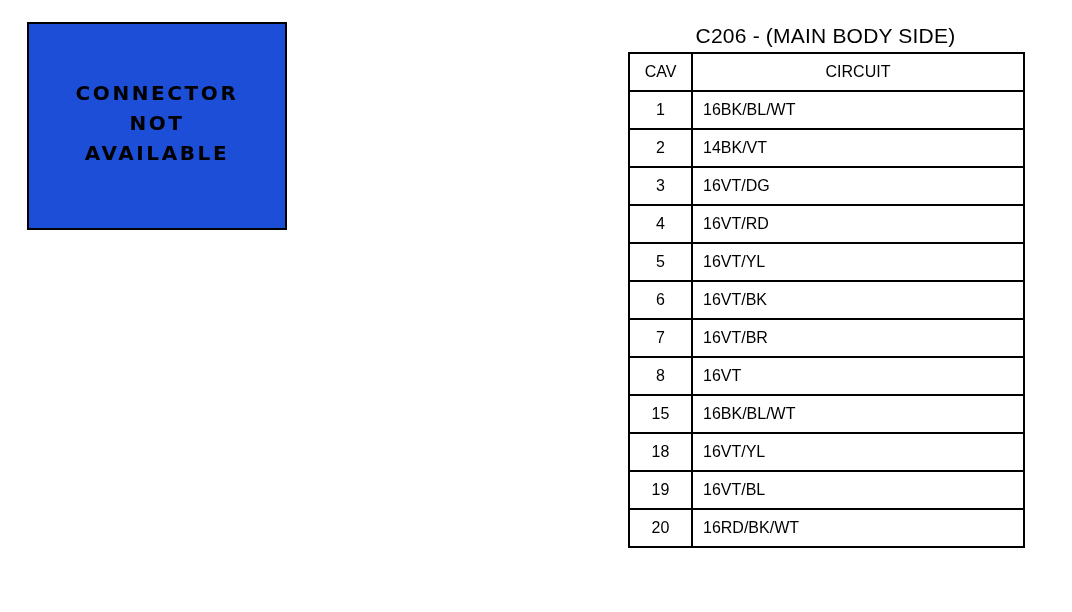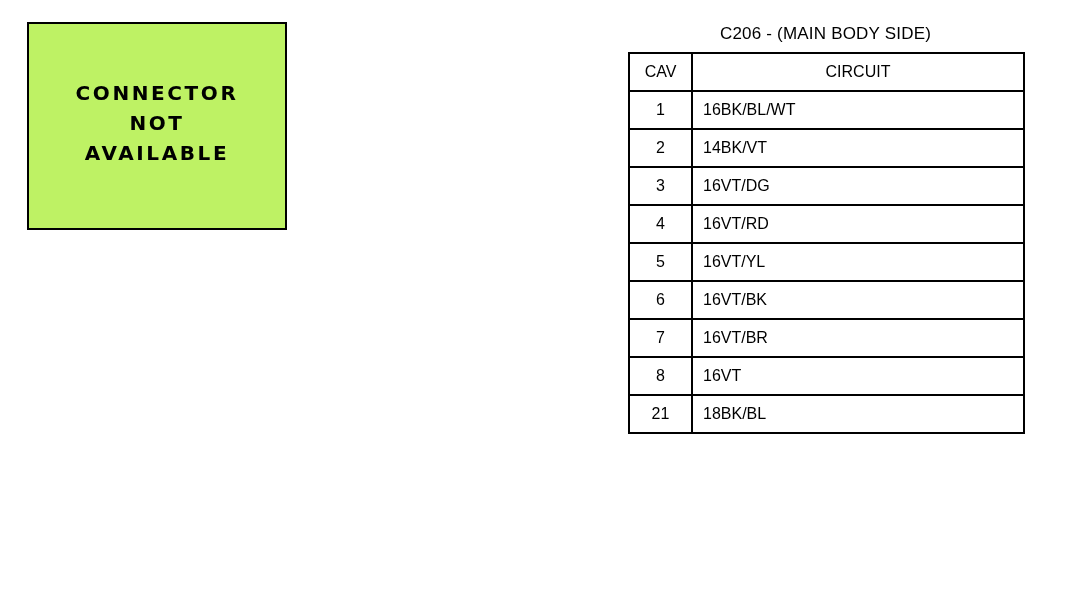--- a/index.html
+++ b/index.html
@@ -18,21 +18,21 @@
 
   
   #connector-box {
     position: absolute;
     left: 27px;
     top: 22px;
     width: 260px;
     height: 208px;
     border: 2px solid #000000;
     box-sizing: border-box;
-    background: #bef264;
+    background: #1d4ed8;
   }
   #connector-message {
     position: absolute;
     left: 0;
     right: 0;
     top: 54px;
     text-align: center;
     font-family: "DejaVu Sans", sans-serif;
     font-weight: 700;
     font-size: 20px;
@@ -41,21 +41,21 @@
     white-space: pre-line;
   }
 
   
   #table-title {
     position: absolute;
     left: 628px;
     top: 24px;
     width: 395px;
     text-align: center;
-    font-size: 17px;
+    font-size: 21px;
     font-weight: 400;
     letter-spacing: 0.2px;
     white-space: nowrap;
   }
 
   #cav-table {
     position: absolute;
     left: 628px;
     top: 52px;
     width: 395px;
@@ -138,17 +138,29 @@
       </tr>
       <tr>
         <td class="cav-cell">7</td>
         <td class="circuit-cell">16VT/BR</td>
       </tr>
       <tr>
         <td class="cav-cell">8</td>
         <td class="circuit-cell">16VT</td>
       </tr>
       <tr>
-        <td class="cav-cell">21</td>
-        <td class="circuit-cell">18BK/BL</td>
+        <td class="cav-cell">15</td>
+        <td class="circuit-cell">16BK/BL/WT</td>
+      </tr>
+      <tr>
+        <td class="cav-cell">18</td>
+        <td class="circuit-cell">16VT/YL</td>
+      </tr>
+      <tr>
+        <td class="cav-cell">19</td>
+        <td class="circuit-cell">16VT/BL</td>
+      </tr>
+      <tr>
+        <td class="cav-cell">20</td>
+        <td class="circuit-cell">16RD/BK/WT</td>
       </tr>
     </tbody>
 </table>
 
 </body></html>

